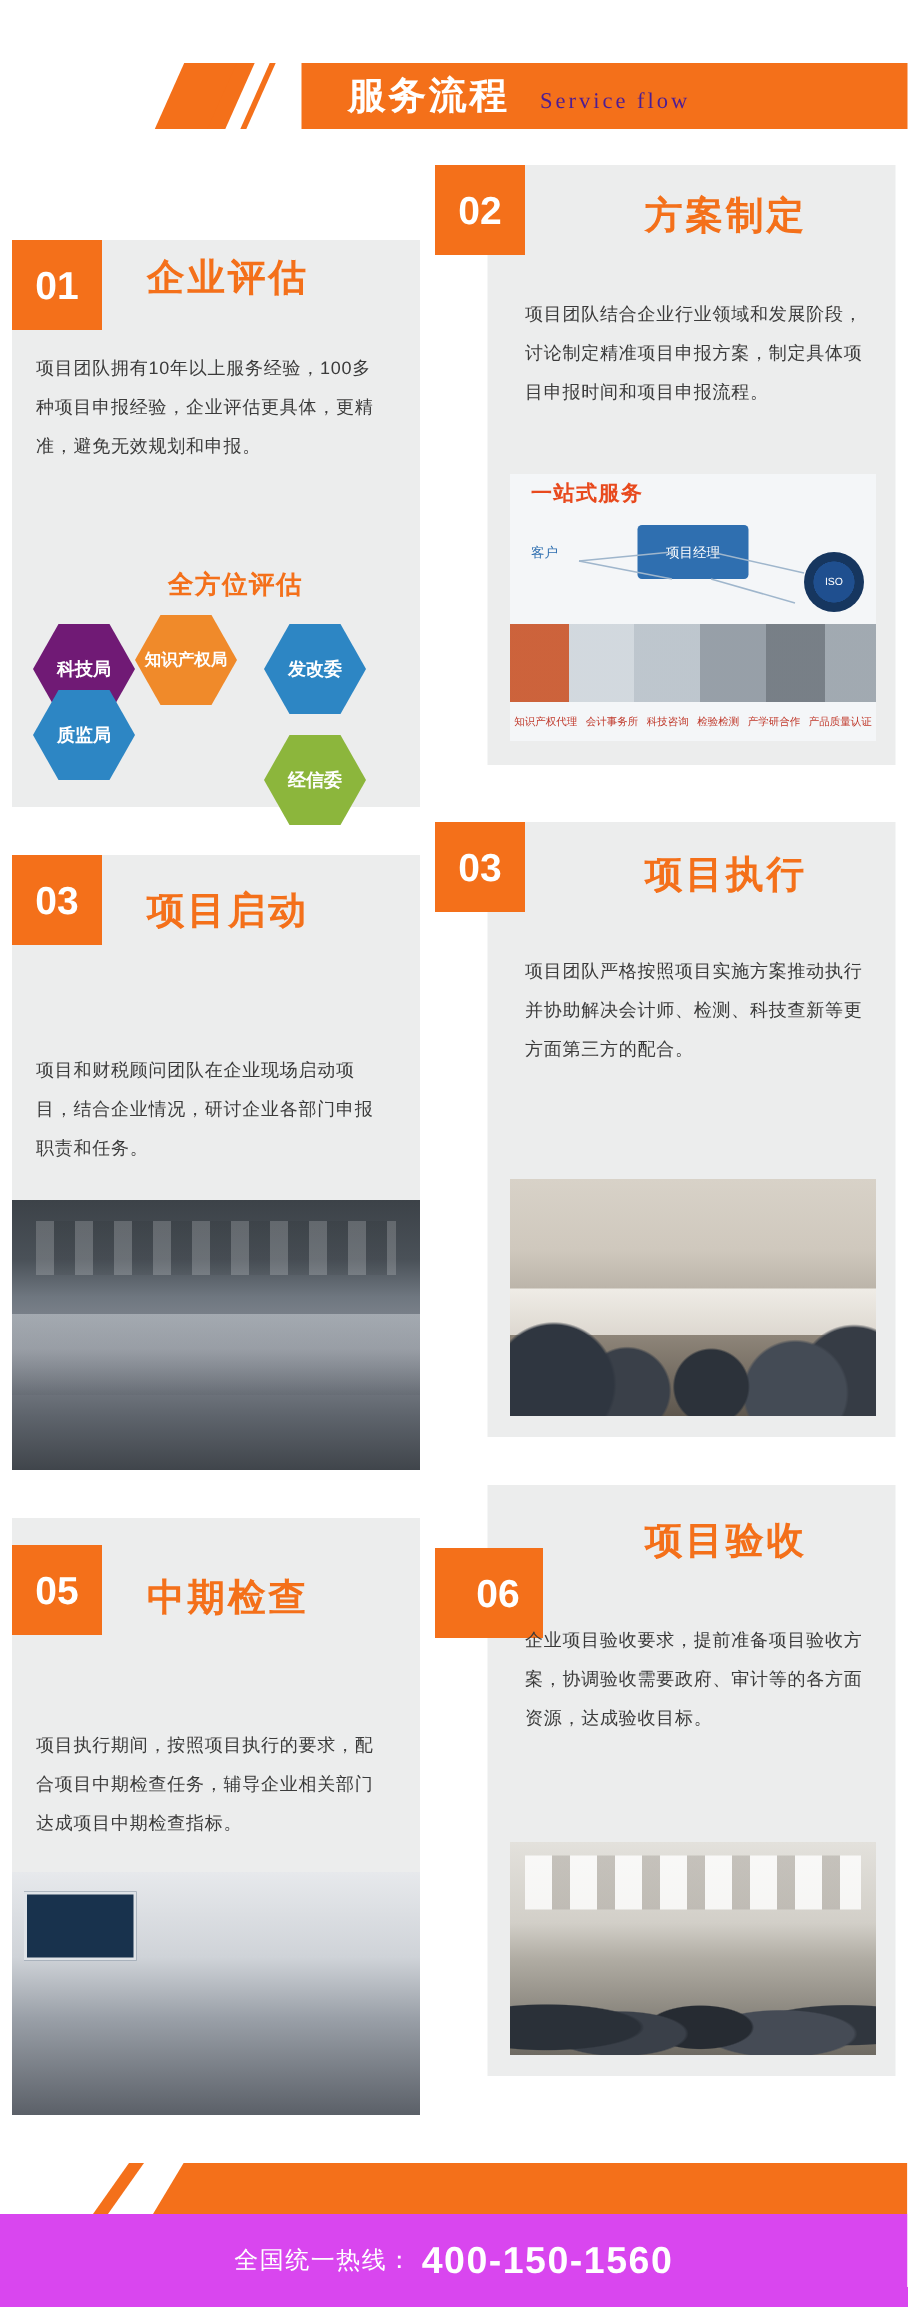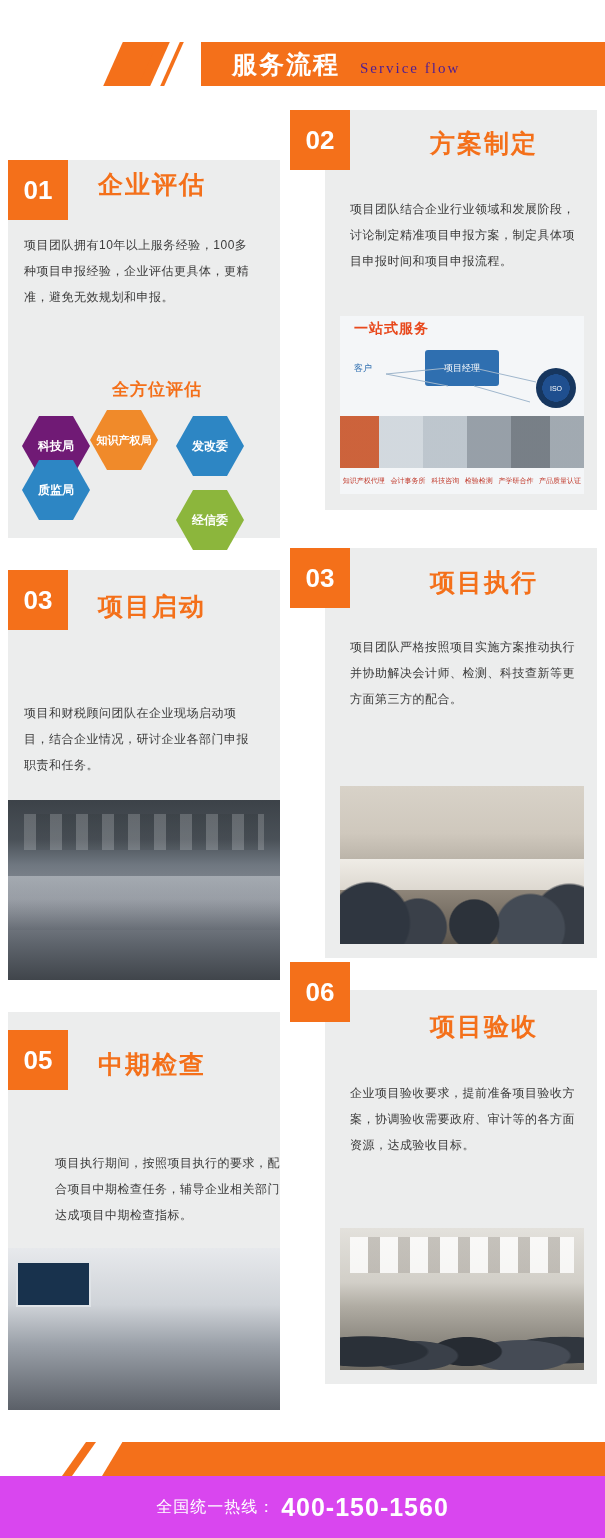--- a/index.html
+++ b/index.html
@@ -271,27 +271,27 @@
 <div class="num-badge" style="left:290px;top:548px;">03</div>
 <div class="card-title" style="left:430px;top:566px;">项目执行</div>
 <div class="card-body" style="left:350px;top:634px;width:228px;">项目团队严格按照项目实施方案推动执行并协助解决会计师、检测、科技查新等更方面第三方的配合。</div>
 <div class="photo" style="left:340px;top:786px;width:244px;height:158px;">
   <div class="ph-meeting"></div>
 </div>
 
 <div class="card" style="left:8px;top:1012px;width:272px;height:398px;"></div>
 <div class="num-badge" style="left:8px;top:1030px;">05</div>
 <div class="card-title" style="left:98px;top:1048px;">中期检查</div>
-<div class="card-body" style="left:24px;top:1150px;width:232px;margin-left:31px;">项目执行期间，按照项目执行的要求，配合项目中期检查任务，辅导企业相关部门达成项目中期检查指标。</div>
+<div class="card-body" style="left:24px;top:1150px;width:232px;">项目执行期间，按照项目执行的要求，配合项目中期检查任务，辅导企业相关部门达成项目中期检查指标。</div>
 <div class="photo" style="left:8px;top:1248px;width:272px;height:162px;">
   <div class="ph-lobby"></div>
 </div>
 
 <div class="card" style="left:325px;top:990px;width:272px;height:394px;"></div>
-<div class="num-badge" style="left:290px;top:962px;">06</div>
+<div class="num-badge" style="left:290px;top:1032px;padding-left:12px;">06</div>
 <div class="card-title" style="left:430px;top:1010px;">项目验收</div>
 <div class="card-body" style="left:350px;top:1080px;width:228px;">企业项目验收要求，提前准备项目验收方案，协调验收需要政府、审计等的各方面资源，达成验收目标。</div>
 <div class="photo" style="left:340px;top:1228px;width:244px;height:142px;">
   <div class="ph-confer"></div>
 </div>
 
 <div class="foot-notch">
   <svg width="605" height="40" viewBox="0 0 605 40">
     <polygon points="0,40 605,40 605,6 120,6 96,40" fill="#f4701a"></polygon>
     <polygon points="86,40 110,0 126,0 102,40" fill="#ffffff"></polygon>

